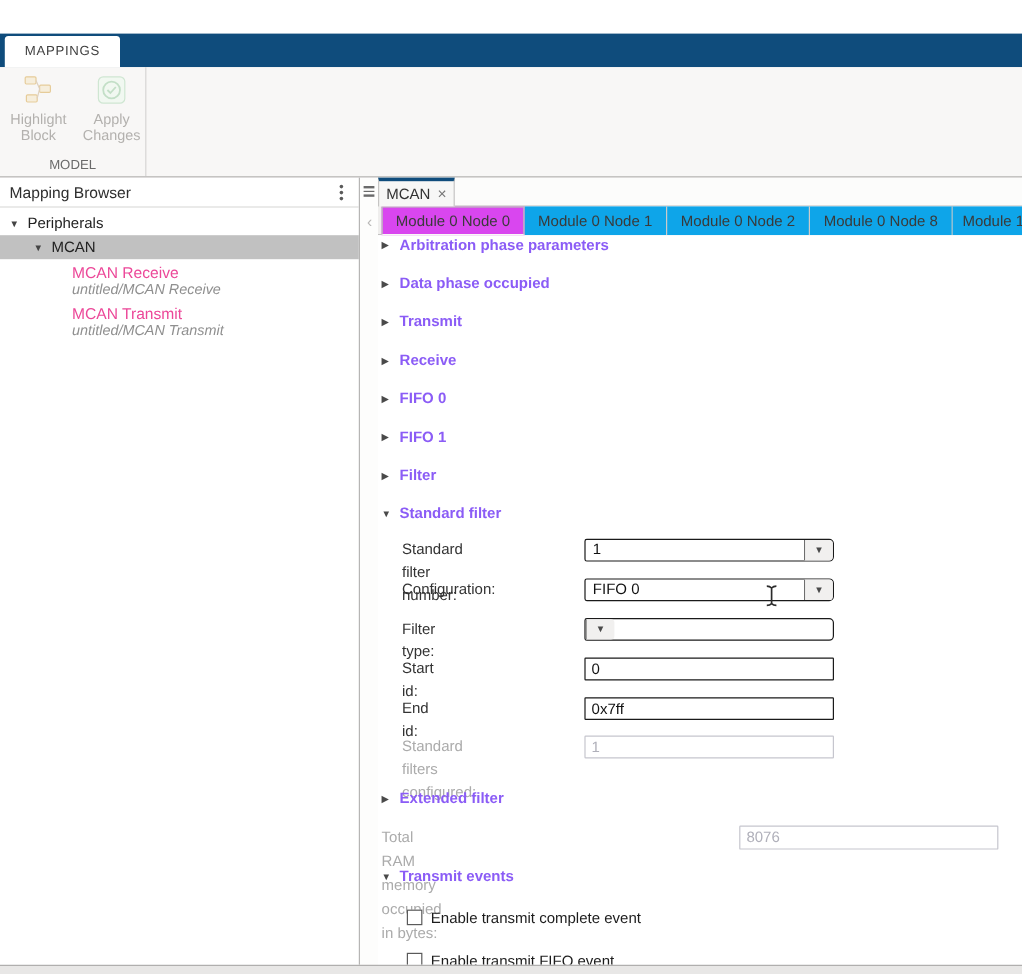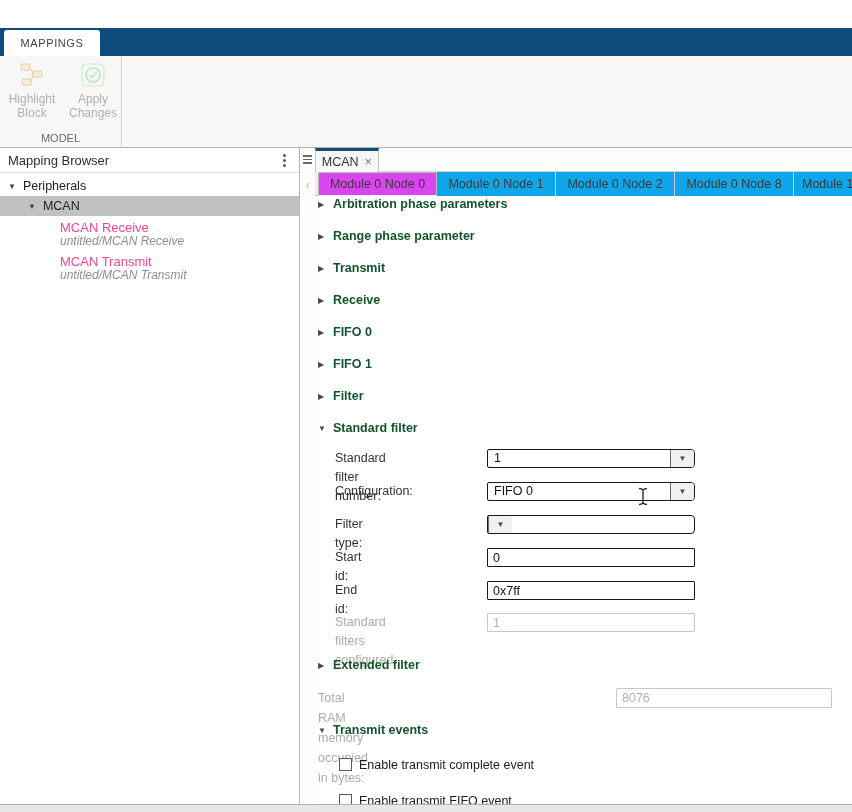--- a/index.html
+++ b/index.html
@@ -59,21 +59,21 @@
   .nb-border{position:absolute;bottom:0;left:0;right:0;height:1px;background:#c2c1c0;}
   .node-tabs{position:absolute;left:3px;top:0;height:24px;display:flex;}
   .node-tab{width:119px;height:24px;box-sizing:border-box;background:#0ea5e9;border-right:1px solid #cbcac9;
             display:flex;align-items:center;justify-content:center;font-size:12.5px;color:#3a3a3a;cursor:pointer;}
   .node-tab.active{position:relative;z-index:1;background:#d946ef;border:1px solid #bdbcbb;border-bottom:1px solid #f8f8f7;}
   .node-tab.clipped{justify-content:flex-start;padding-left:8px;border-right:none;}
 
   .content{position:absolute;left:0;top:48px;width:537px;height:608px;background:#ffffff;overflow:hidden;}
   .sec{position:absolute;left:3px;height:16px;display:flex;align-items:center;gap:6px;cursor:pointer;}
   .sec .arr{font-size:8px;color:#4a4a4a;width:9px;}
-  .sec .sec-label{font-size:12.5px;font-weight:bold;color:#14532d;}
+  .sec .sec-label{font-size:12.5px;font-weight:bold;color:#8b5cf6;}
 
   .frow{position:absolute;}
   .flabel{position:absolute;left:20px;top:0;font-size:12.5px;line-height:19px;color:#333;}
   .flabel.dis{color:#ababab;}
   .dropdown{position:absolute;left:172px;top:0;width:208px;height:19px;box-sizing:border-box;background:#fff;
             border:1px solid #1a1a1a;border-radius:2px 4px 4px 2px;display:flex;cursor:pointer;}
   .dd-text{flex:1;padding:0 6px;font-size:12.5px;line-height:16px;color:#111;overflow:hidden;white-space:nowrap;}
   .dd-btn{width:23px;border-left:1px solid #6e6e6e;background:#f1f0ef;border-radius:0 3px 3px 0;
           display:flex;align-items:center;justify-content:center;}
   .dd-btn .arr{font-size:8px;color:#4a4a4a;}
@@ -179,21 +179,21 @@
     </div>
 
     <div class="content">
 
       <div class="sec" style="top:0;">
         <span class="arr">▶</span>
         <span class="sec-label">Arbitration phase parameters</span>
       </div>
       <div class="sec" style="top:32px;">
         <span class="arr">▶</span>
-        <span class="sec-label">Range phase parameter</span>
+        <span class="sec-label">Data phase occupied</span>
       </div>
       <div class="sec" style="top:64px;">
         <span class="arr">▶</span>
         <span class="sec-label">Transmit</span>
       </div>
       <div class="sec" style="top:96px;">
         <span class="arr">▶</span>
         <span class="sec-label">Receive</span>
       </div>
       <div class="sec" style="top:128px;">

